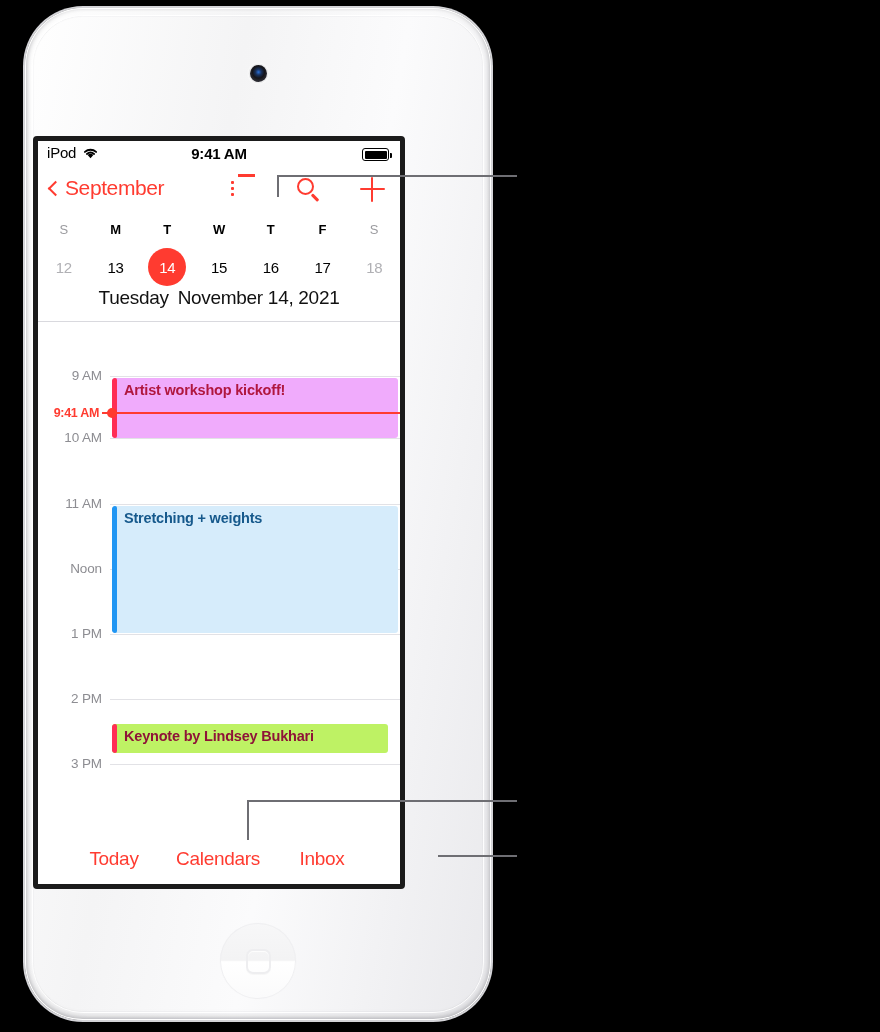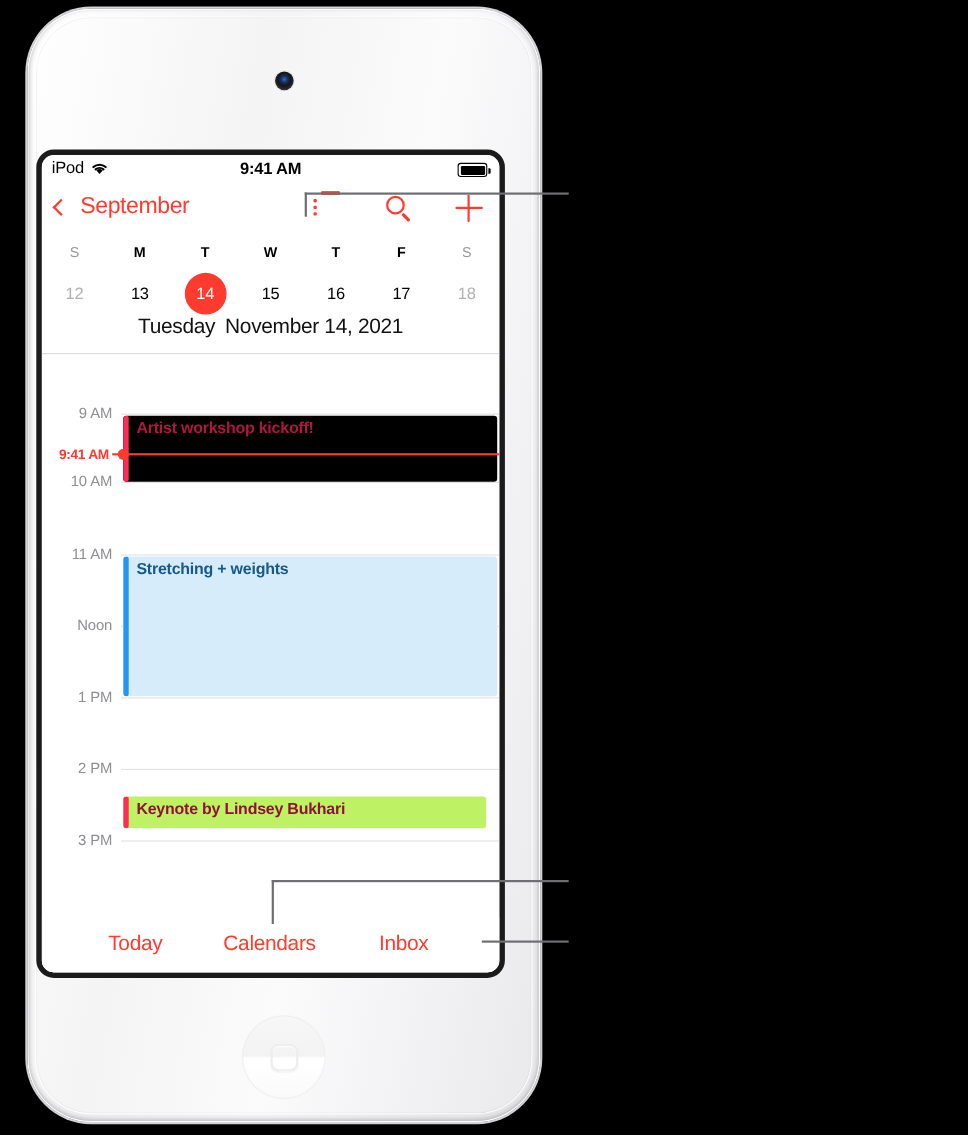--- a/index.html
+++ b/index.html
@@ -50,24 +50,24 @@
     position: absolute; left: 50%; top: 50%;
     width: 25px; height: 25px; margin:-12.5px 0 0 -12.5px;
     border-radius: 7px;
     border: 2px solid #eeeef0;
     box-shadow: inset 0 1px 1px rgba(255,255,255,.9), 0 1px 1px rgba(0,0,0,.03);
   }
 
   
   .screen {
     position: absolute; left: 33px; top: 136px;
-    width: 426px; height: 753px;
+    width: 372px; height: 753px;
     background: #fff;
     border: 5px solid #1b1b1b;
-    border-radius: 16px;
+    border-radius: 4px;
     overflow: hidden;
   }
   .screen-body { position:absolute; inset:0; background:#fff; }
 
   
   .statusbar {
     position: absolute; left:0; top:0; width:100%; height:27px;
     display:flex; align-items:center;
   }
   .sb-left { position:absolute; left:9px; top:3px; display:flex; align-items:center; gap:6px; }
@@ -75,21 +75,21 @@
   .sb-time { position:absolute; left:0; right:0; top:4px; text-align:center;
              font-size:15px; font-weight:bold; color:#000; letter-spacing:-.2px; }
   .sb-batt { position:absolute; right:11px; top:7px; width:27px; height:13px;
              border:1.5px solid #000; border-radius:3px; padding:1.5px; }
   .sb-batt i { display:block; width:100%; height:100%; background:#000; border-radius:1px; }
   .sb-batt:after { content:''; position:absolute; right:-4px; top:4px; width:2px; height:5px;
              background:#000; border-radius:0 1px 1px 0; }
 
   
   .navbar { position:absolute; left:0; top:27px; width:100%; height:44px; }
-  .nav-back { position:absolute; left:12px; top:8px; display:flex; align-items:center; gap:12px; }
+  .nav-back { position:absolute; left:12px; top:8px; display:flex; align-items:center; gap:4px; }
   .chev { width:11px; height:11px; border-left:2.6px solid #ff3b30; border-bottom:2.6px solid #ff3b30;
           transform: rotate(45deg); }
   .nav-back span { font-size:21px; color:#ff3b30; letter-spacing:-.4px; }
   .nav-right { position:absolute; right:13px; top:6px; display:flex; align-items:center; gap:34px; }
   .icon-btn { width:30px; height:30px; position:relative; }
 
   .ic-list i { position:absolute; left:9px; height:2.6px; background:#ff3b30; width:17px; border-radius:1px; }
   .ic-list i:nth-child(1){ top:7px; } .ic-list i:nth-child(2){ top:13px; } .ic-list i:nth-child(3){ top:19px; }
   .ic-list b { position:absolute; left:2px; width:2.8px; height:2.8px; background:#ff3b30; border-radius:1px; }
   .ic-list b:nth-of-type(1){ top:7px; } .ic-list b:nth-of-type(2){ top:13px; } .ic-list b:nth-of-type(3){ top:19px; }
@@ -240,21 +240,21 @@
           <div class="hourline" style="top: 182px;"></div>
           <div class="hourlabel" style="top: 174px; right: auto; left: 0px; width: 64px;">11 AM</div>
           <div class="hourline" style="top: 247px;"></div>
           <div class="hourlabel" style="top: 239px; right: auto; left: 0px; width: 64px;">Noon</div>
           <div class="hourline" style="top: 312px;"></div>
           <div class="hourlabel" style="top: 304px; right: auto; left: 0px; width: 64px;">1 PM</div>
           <div class="hourline" style="top: 377px;"></div>
           <div class="hourlabel" style="top: 369px; right: auto; left: 0px; width: 64px;">2 PM</div>
           <div class="hourline" style="top: 442px;"></div>
           <div class="hourlabel" style="top: 434px; right: auto; left: 0px; width: 64px;">3 PM</div>
-          <div class="event" style="top: 56px; height: 60px; right: 2px; background: #000000;">
+          <div class="event" style="top: 56px; height: 60px; right: 2px; background: #f0abfc;">
             <div class="bar" style="background: rgb(255, 45, 85);"></div>
             <div class="ttl" style="color: rgb(176, 23, 63);">Artist workshop kickoff!</div>
           </div>
           <div class="event" style="top: 184px; height: 127px; right: 2px; background: rgb(214, 236, 251);">
             <div class="bar" style="background: rgb(33, 150, 243);"></div>
             <div class="ttl" style="color: rgb(22, 89, 140);">Stretching + weights</div>
           </div>
           <div class="event" style="top: 402px; height: 29px; right: 12px; background: #bef264;">
             <div class="bar" style="background: rgb(255, 45, 85);"></div>
             <div class="ttl" style="color: rgb(142, 19, 56);">Keynote by Lindsey Bukhari</div>

